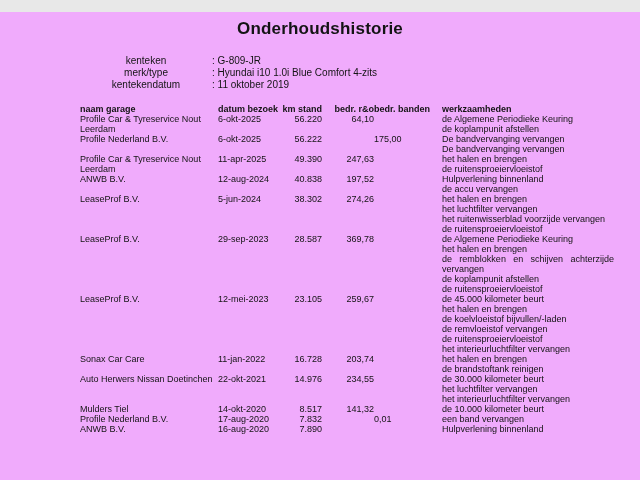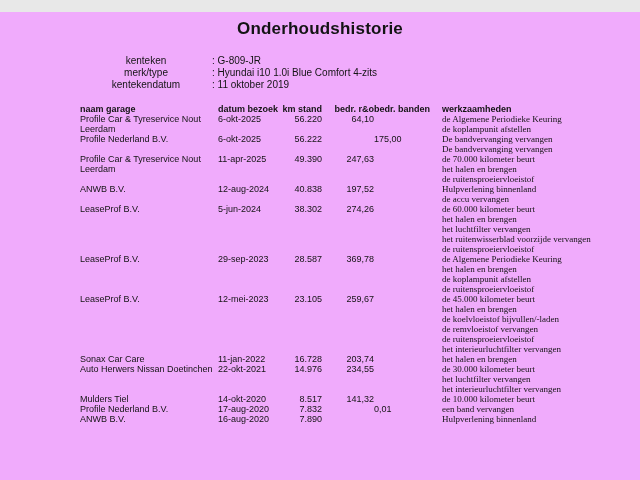--- a/index.html
+++ b/index.html
@@ -20,21 +20,21 @@
   .trow { display:flex; align-items:flex-start; }
   .thead { font-weight:bold; }
   .cell { flex:0 0 auto; }
   .c-garage { width:138px; }
   .c-garage .gline { white-space:nowrap; }
   .c-date  { width:58px; white-space:nowrap; }
   .c-km    { width:46px; text-align:right; white-space:nowrap; }
   .c-ro    { width:52px; text-align:right; white-space:nowrap; }
   .c-banden{ width:60px; text-align:left; white-space:nowrap; }
   .c-work  { width:172px; margin-left:8px; text-align:justify; }
-  .work-item { text-align:justify;font-family:Liberation Serif, serif; }
+  .work-item { text-align:justify; }
 </style>
 </head>
 <body>
 
 <div class="page">
   <div class="title">Onderhoudshistorie</div>
   <div class="info" id="info">
   <div class="info-row">
     <span class="info-label">kenteken</span>
     <span class="info-value">: G-809-JR</span>
@@ -92,21 +92,20 @@
   <div class="trow">
     <div class="cell c-garage">
             <div class="gline">Profile Car &amp; Tyreservice Nout</div>
             <div class="gline">Leerdam</div>
           </div>
     <div class="cell c-date">11-apr-2025</div>
     <div class="cell c-km">49.390</div>
     <div class="cell c-ro">247,63</div>
     <div class="cell c-banden"></div>
     <div class="cell c-work">
-            <div class="work-item">de 70.000 kilometer beurt</div>
             <div class="work-item">het halen en brengen</div>
             <div class="work-item">de ruitensproeiervloeistof</div>
           </div>
   </div>
 
   <div class="trow">
     <div class="cell c-garage">
             <div class="gline">ANWB B.V.</div>
           </div>
     <div class="cell c-date">12-aug-2024</div>
@@ -121,39 +120,39 @@
 
   <div class="trow">
     <div class="cell c-garage">
             <div class="gline">LeaseProf B.V.</div>
           </div>
     <div class="cell c-date">5-jun-2024</div>
     <div class="cell c-km">38.302</div>
     <div class="cell c-ro">274,26</div>
     <div class="cell c-banden"></div>
     <div class="cell c-work">
-            <div class="work-item">de 60.000 kilometer beurt</div>
             <div class="work-item">het halen en brengen</div>
             <div class="work-item">het luchtfilter vervangen</div>
             <div class="work-item">het ruitenwisserblad voorzijde vervangen</div>
             <div class="work-item">de ruitensproeiervloeistof</div>
           </div>
   </div>
 
   <div class="trow">
     <div class="cell c-garage">
             <div class="gline">LeaseProf B.V.</div>
           </div>
     <div class="cell c-date">29-sep-2023</div>
     <div class="cell c-km">28.587</div>
     <div class="cell c-ro">369,78</div>
     <div class="cell c-banden"></div>
     <div class="cell c-work">
             <div class="work-item">de Algemene Periodieke Keuring</div>
             <div class="work-item">het halen en brengen</div>
+            <div class="work-item">de remblokken en schijven achterzijde vervangen</div>
             <div class="work-item">de koplampunit afstellen</div>
             <div class="work-item">de ruitensproeiervloeistof</div>
           </div>
   </div>
 
   <div class="trow">
     <div class="cell c-garage">
             <div class="gline">LeaseProf B.V.</div>
           </div>
     <div class="cell c-date">12-mei-2023</div>
@@ -173,20 +172,21 @@
   <div class="trow">
     <div class="cell c-garage">
             <div class="gline">Sonax Car Care</div>
           </div>
     <div class="cell c-date">11-jan-2022</div>
     <div class="cell c-km">16.728</div>
     <div class="cell c-ro">203,74</div>
     <div class="cell c-banden"></div>
     <div class="cell c-work">
             <div class="work-item">het halen en brengen</div>
+            <div class="work-item">de brandstoftank reinigen</div>
           </div>
   </div>
 
   <div class="trow">
     <div class="cell c-garage">
             <div class="gline">Auto Herwers Nissan Doetinchen</div>
           </div>
     <div class="cell c-date">22-okt-2021</div>
     <div class="cell c-km">14.976</div>
     <div class="cell c-ro">234,55</div>

